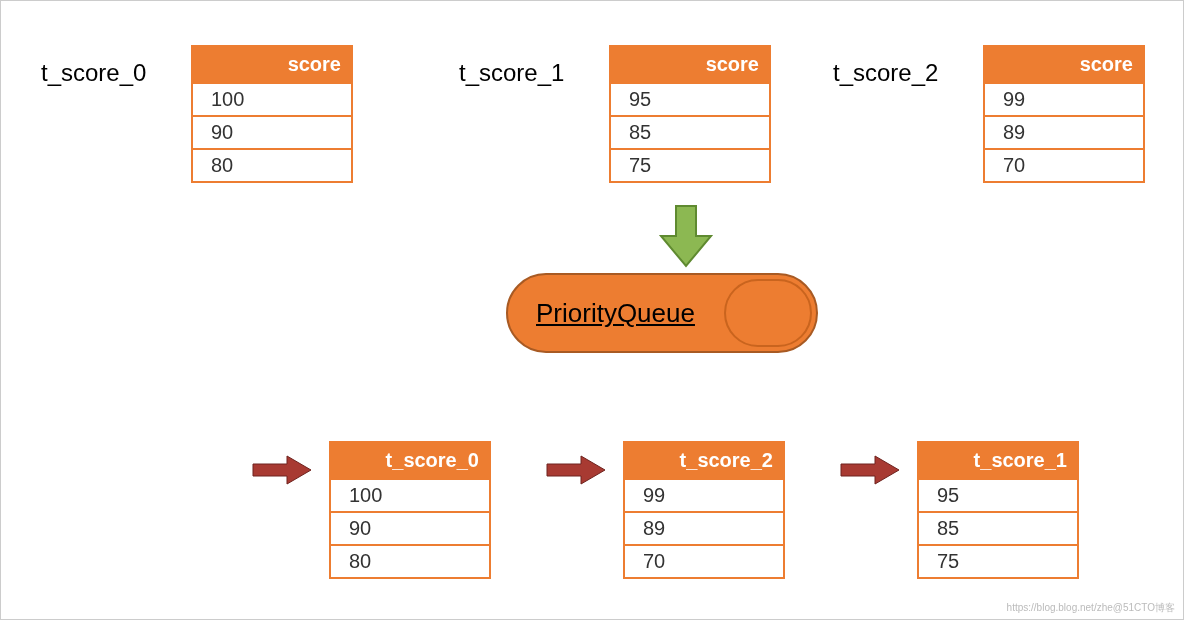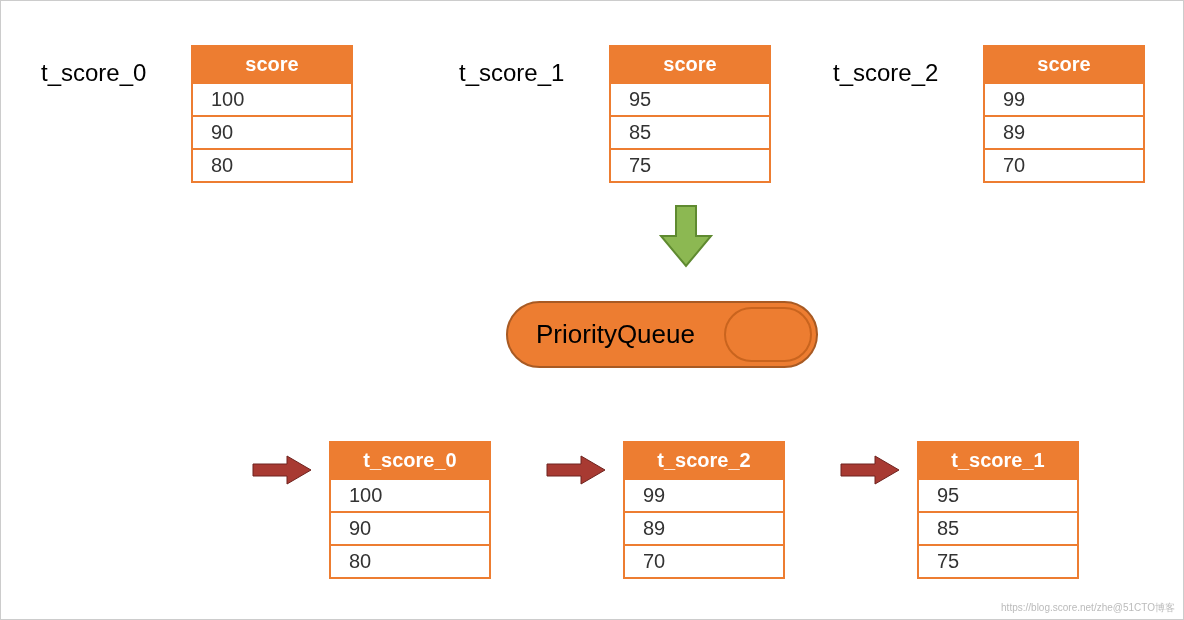--- a/index.html
+++ b/index.html
@@ -14,21 +14,21 @@
     border: 1px solid #ccc;
   }
   .tbl {
     position: absolute;
     border-collapse: collapse;
     background: #fff;
   }
   .tbl th {
     background: #ED7D31;
     color: #fff;
-    text-align: center;
+    text-align: right;
     font-weight: bold;
     font-size: 20px;
     padding: 6px 10px;
     border: 2px solid #ED7D31;
     width: 160px;
   }
   .tbl td {
     border: 2px solid #ED7D31;
     padding: 4px 18px;
     font-size: 20px;
@@ -127,21 +127,21 @@
   <tr>
         <td>70</td>
       </tr>
 </tbody>
   </table>
 
 <svg class="arrow-down" style="left:650px; top:200px;" width="70" height="70" viewBox="0 0 70 70">
   <path d="M25 5 L45 5 L45 35 L60 35 L35 65 L10 35 L25 35 Z" fill="#8CB852" stroke="#5f8a30" stroke-width="2"></path>
 </svg>
 
-<div class="pill" style="left:505px; top:300px; width:312px; height:67px;">
+<div class="pill" style="left:505px; top:272px; width:312px; height:80px;text-decoration:underline;">
   <span>PriorityQueue</span>
   <div class="inner-circle"></div>
 </div>
 
 <svg class="arrow-right" style="left:248px; top:452px;" width="66" height="34" viewBox="0 0 66 34">
   <path d="M4 11 L38 11 L38 3 L62 17 L38 31 L38 23 L4 23 Z" fill="#A83A32" stroke="#6e231e" stroke-width="1"></path>
 </svg>
 <table class="tbl" style="left:328px; top:440px;">
   <tbody>
       <tr>
@@ -192,13 +192,13 @@
       </tr>
   <tr>
         <td>85</td>
       </tr>
   <tr>
         <td>75</td>
       </tr>
 </tbody>
   </table>
 
-<div class="watermark">https://blog.score.net/zhe@51CTO博客</div>
+<div class="watermark">https://blog.blog.net/zhe@51CTO博客</div>
 
 </body></html>

